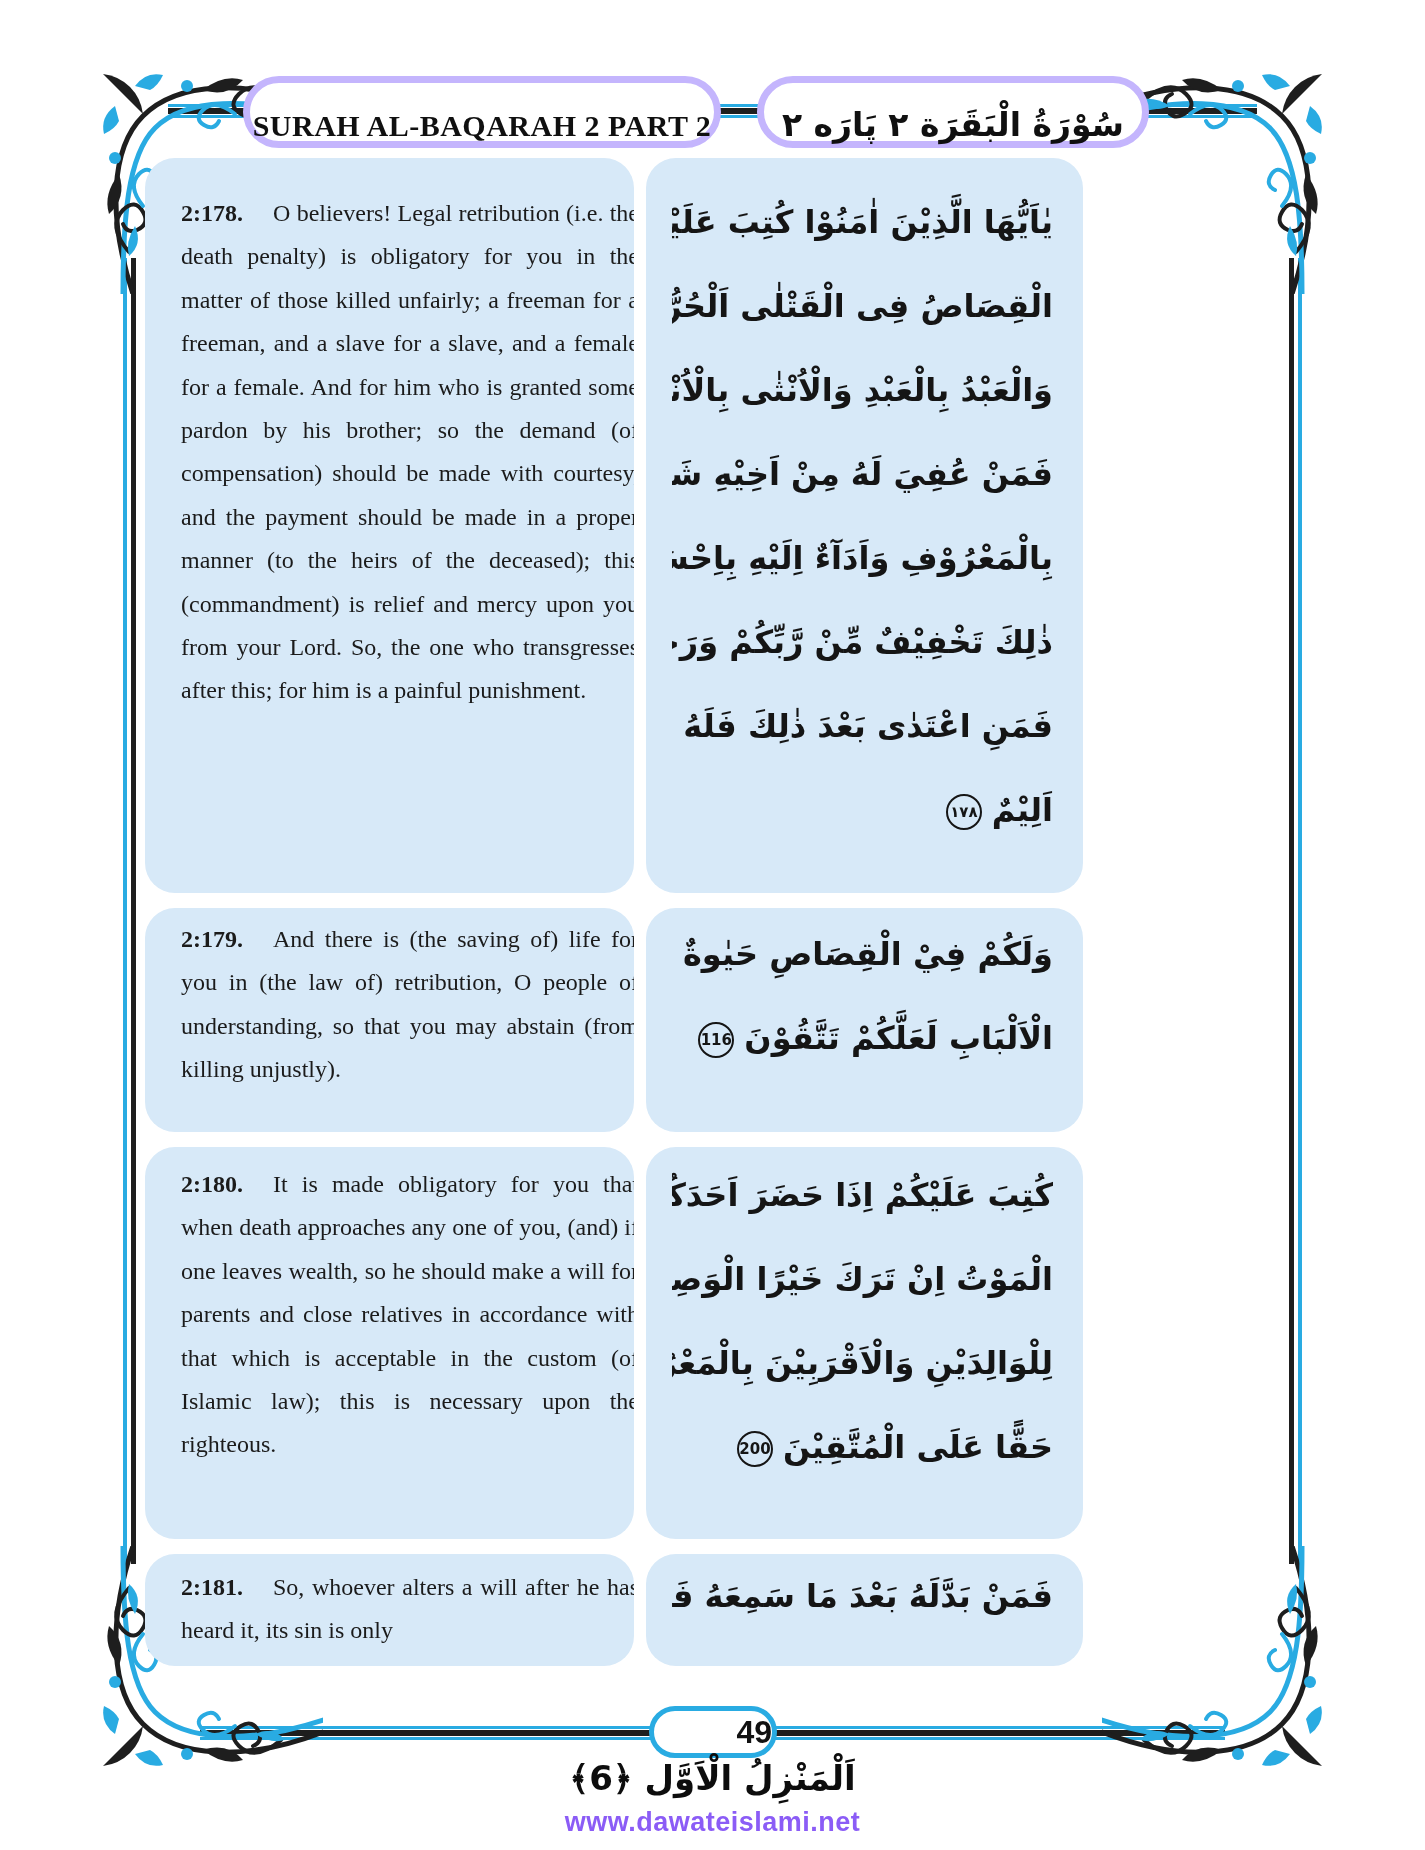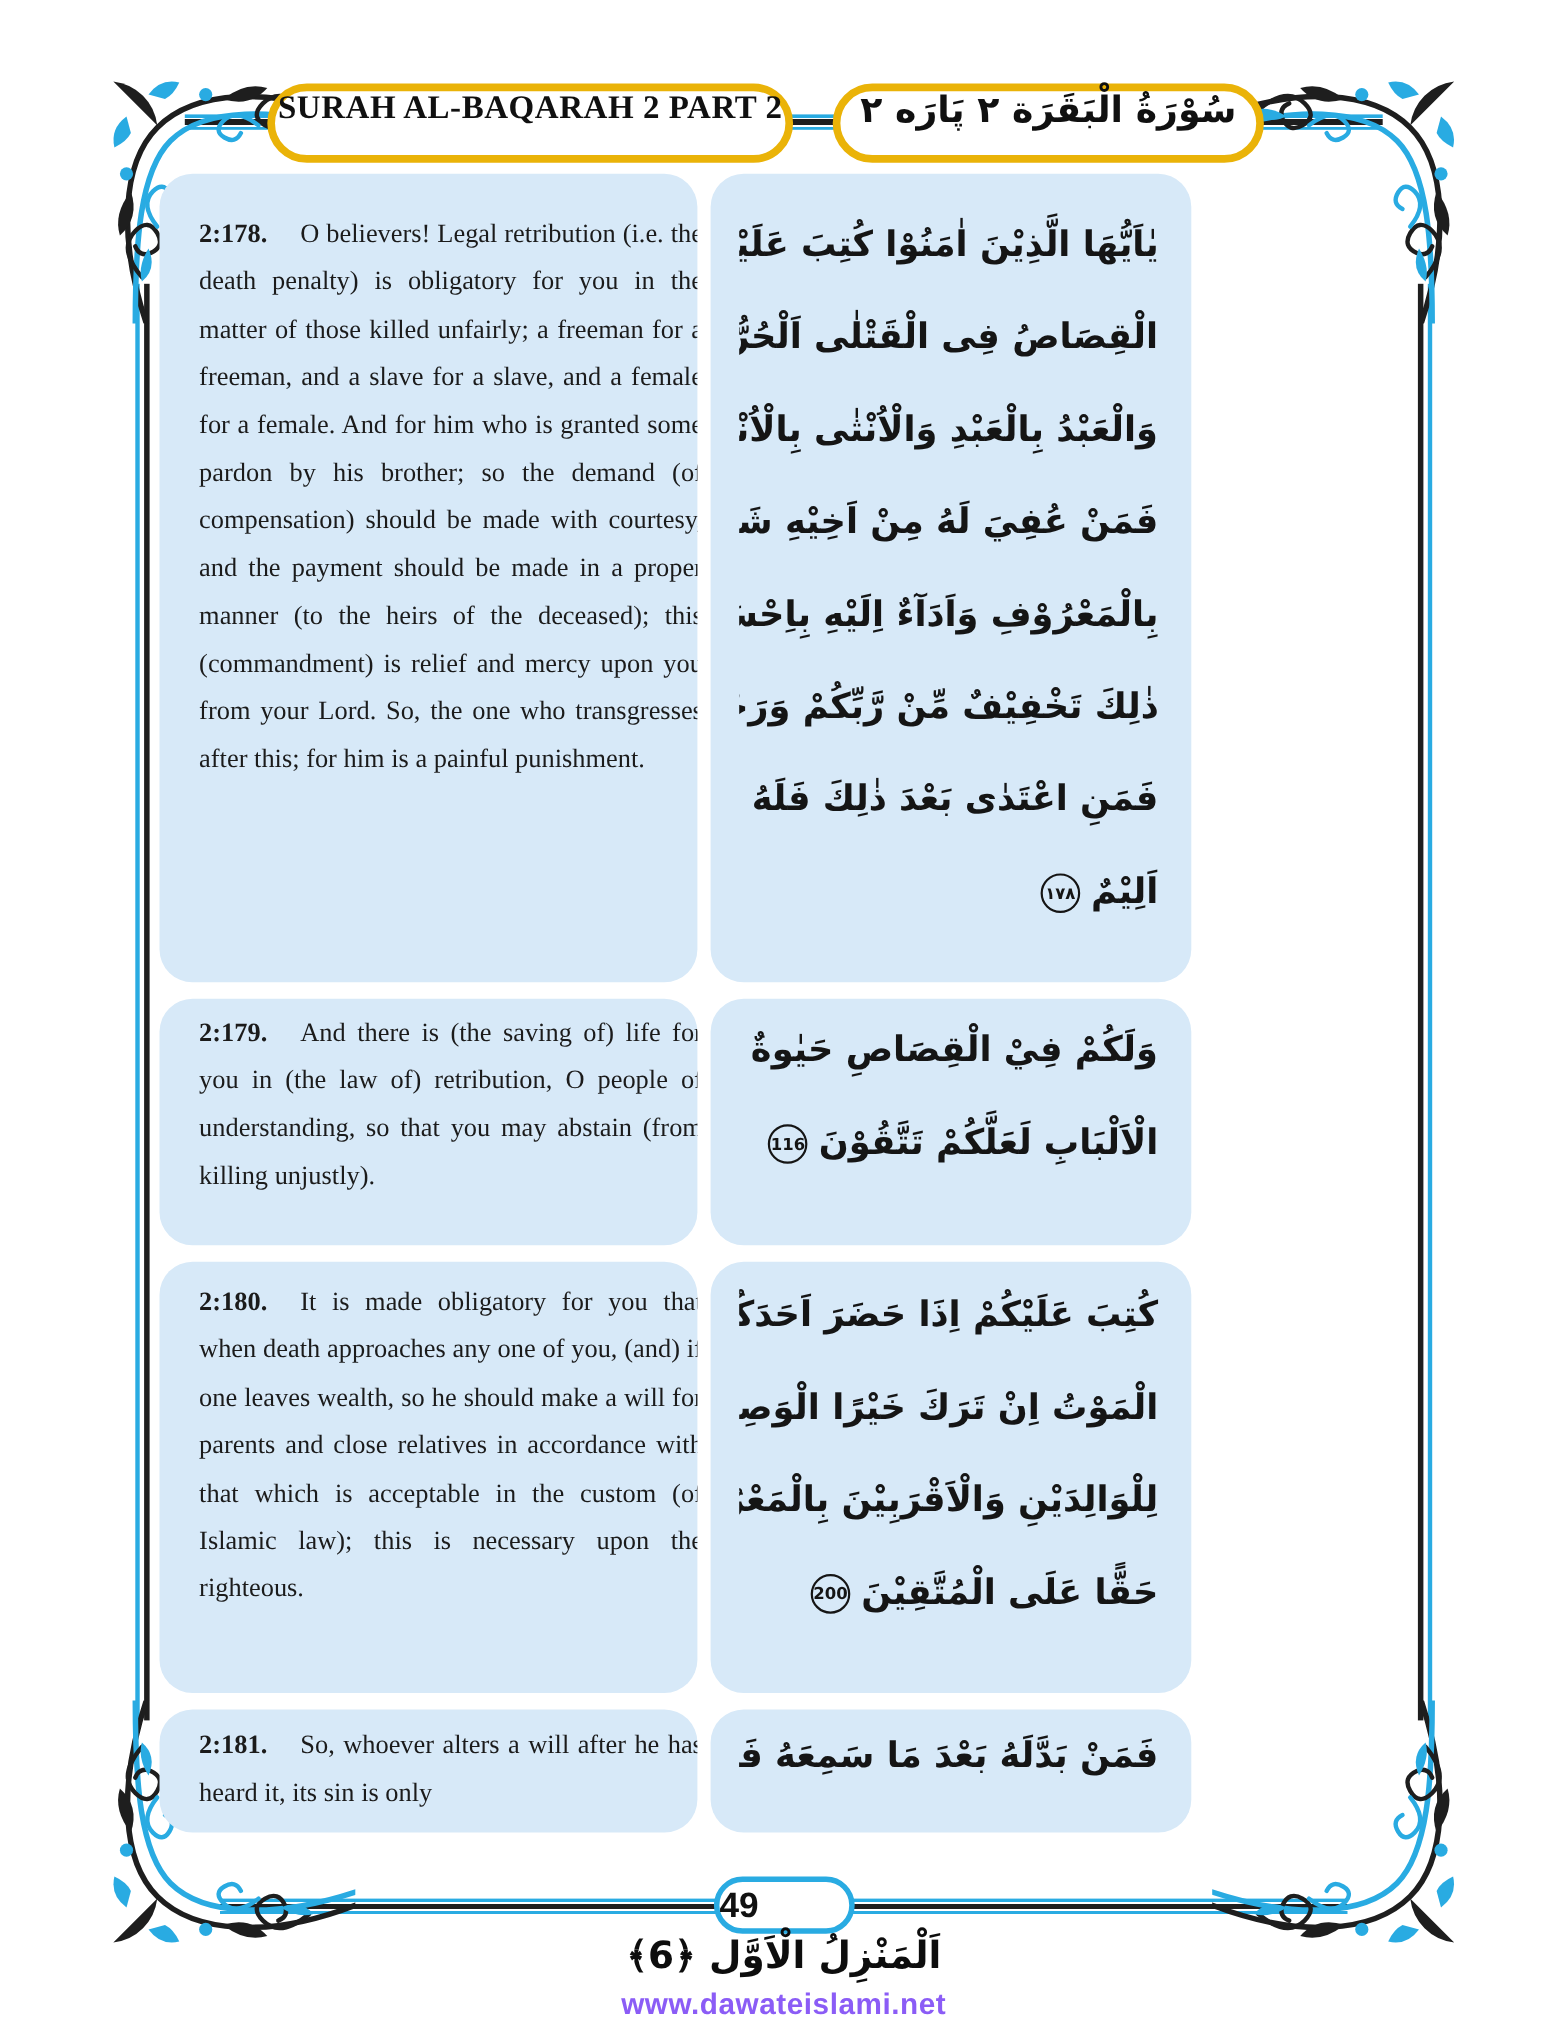--- a/index.html
+++ b/index.html
@@ -16,22 +16,22 @@
     background:linear-gradient(to bottom,
       #29abe2 0 21%,#ffffff 21% 32%,#1e1e1e 32% 68%,#ffffff 68% 79%,#29abe2 79% 100%);
   }
   .flourish{position:absolute;width:238px;height:238px;}
   .flourish svg{width:100%;height:100%;}
   .fl-tr{transform:scaleX(-1);}
   .fl-bl{transform:scaleY(-1);}
   .fl-br{transform:scale(-1,-1);}
   
   .pill{
-    position:absolute;background:#ffffff;border:7px solid #eab308;border-radius:40px;
-    display:flex;align-items:flex-start;justify-content:center;box-sizing:border-box;
+    position:absolute;background:#ffffff;border:7px solid #c4b5fd;border-radius:40px;
+    display:flex;align-items:flex-end;justify-content:center;box-sizing:border-box;
   }
   .pill-left{left:243px;top:76px;width:478px;height:72px;}
   .pill-right{left:757px;top:76px;width:392px;height:72px;}
   .pill-left .t{font:700 30px/1 "Liberation Serif",serif;color:#101010;letter-spacing:.5px;}
   .pill-right .t{font:700 33px/1 "DejaVu Sans",sans-serif;color:#101010;direction:rtl;}
   
   .content{position:absolute;left:145px;top:158px;width:938px;}
   .vrow{display:flex;gap:12px;}
   .vrow+.vrow{margin-top:15px;}
   .panel{background:#d7e9f8;border-radius:30px;box-sizing:border-box;overflow:hidden;}
@@ -63,21 +63,21 @@
   .r3 .en{padding-top:16px;}
   .r4 .en{padding-top:12px;}
   .r1 .ar{padding-top:22px;}
   .r2 .ar{padding-top:4px;}
   .r3 .ar{padding-top:6px;}
   .r4 .ar{padding-top:0px;}
   
   .pg-pill{
     position:absolute;left:649px;top:1706px;width:128px;height:52px;
     background:#fff;border:5px solid #29abe2;border-radius:28px;
-    display:flex;align-items:center;justify-content:flex-start;box-sizing:border-box;
+    display:flex;align-items:center;justify-content:flex-end;box-sizing:border-box;
   }
   .pg-pill .t{font:700 32px/1 "Liberation Sans",sans-serif;color:#111;}
   .manzil{
     position:absolute;left:0;top:1758px;width:1425px;text-align:center;direction:rtl;
     font:700 34px/1.2 "DejaVu Sans",sans-serif;color:#0d0d0d;
   }
   .site{
     position:absolute;left:0;top:1806px;width:1425px;text-align:center;
     font:700 27px/1.2 "Liberation Sans",sans-serif;color:#8b5cf6;letter-spacing:.5px;
   }

